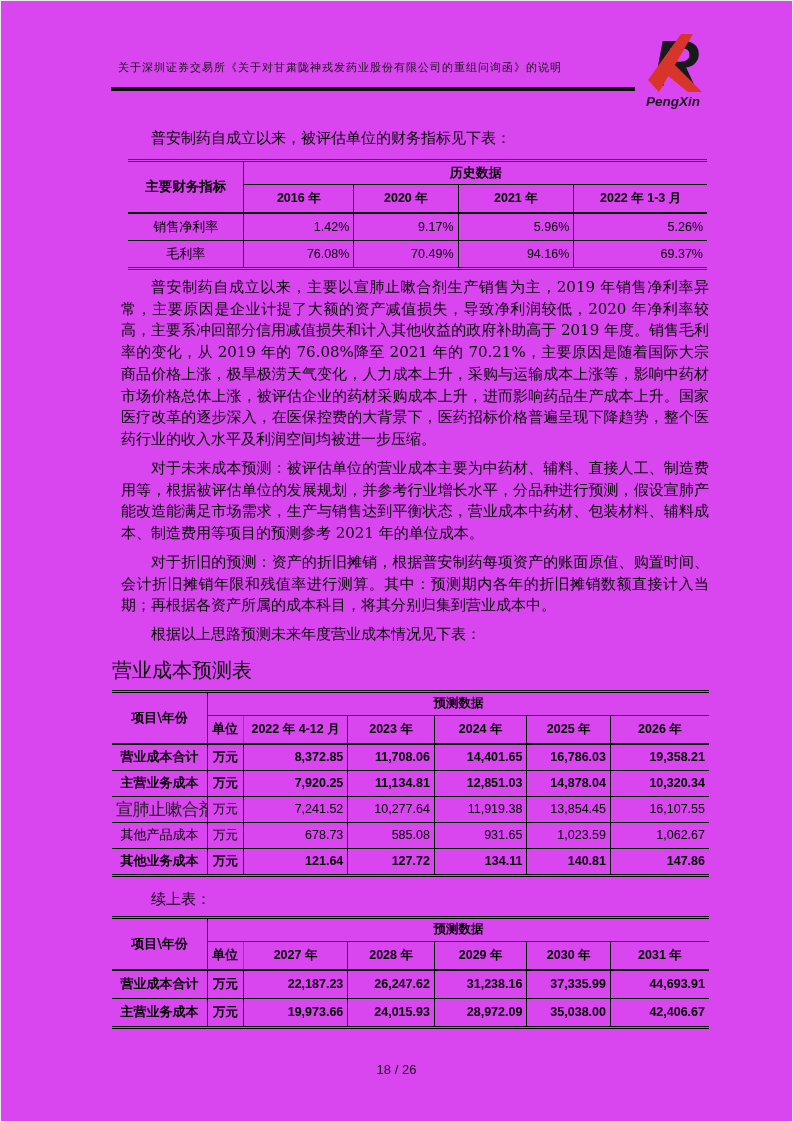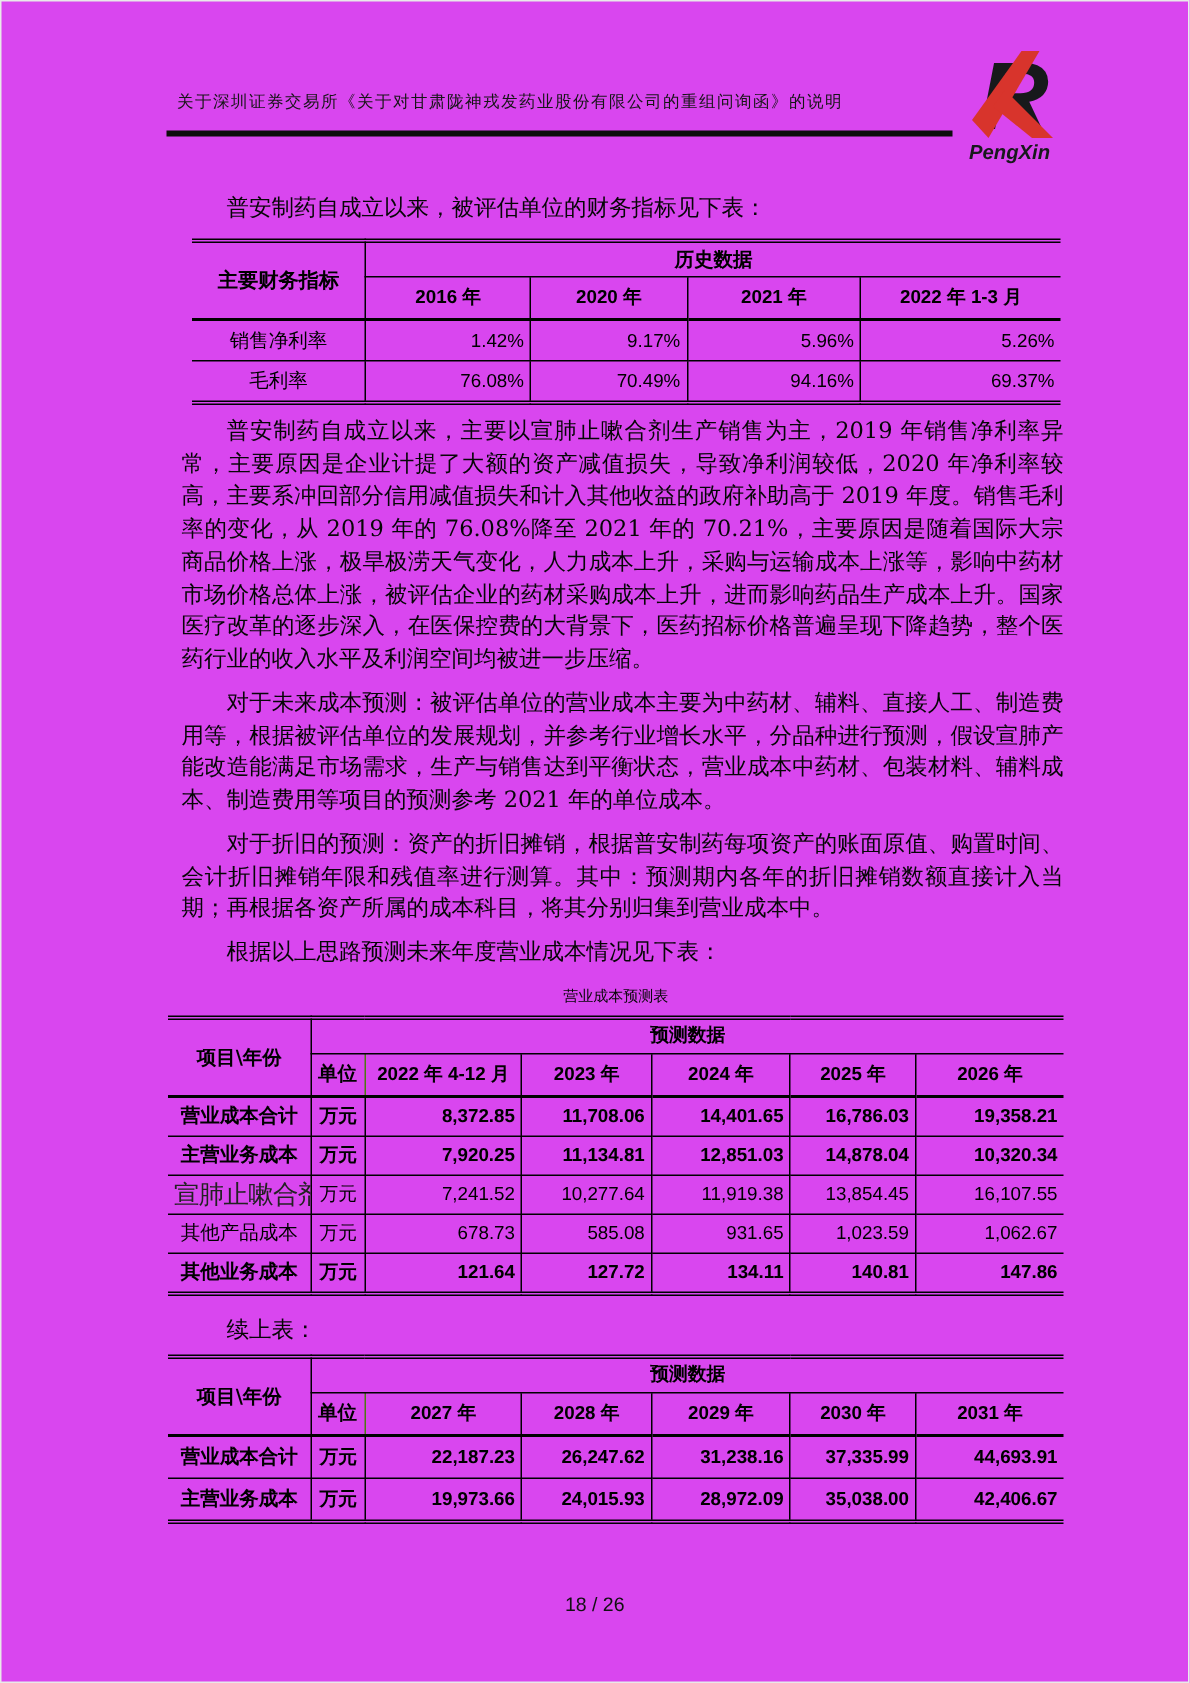--- a/index.html
+++ b/index.html
@@ -54,21 +54,21 @@
   .tf th.yr:not(:last-child) { border-right:1px solid #000; }
   .tf td { height:25px; }
   .t3 td { height:27px; }
   .tf td.cn { border-right:1px solid #000; }
   .tf td.unit { font-size:12.5px; text-align:center; border-right:1px solid #000; }
   .tf td.num:not(:last-child) { border-right:1px solid #000; }
   .tf tr.datarow:not(:last-child) td { border-bottom:1px solid #000; }
   .tf tr.bold td { font-weight:bold; }
   .tf td.longlabel { font-size:17px; letter-spacing:-0.5px; color:#222; }
 
-  .tbl-title { margin:11px 0 6px 0; text-align:center; font-size:10px; color:#060606; }
+  .tbl-title { margin:11px 0 6px 0; font-size:20px; color:#060606; }
   .cont-label { margin:13px 0 7px 0; padding-left:9px; font-size:15px; text-indent:30px; color:#060606; }
 
   
   .footer {
     position:absolute; left:0; right:0; top:1062px; text-align:center;
     font-family:"Liberation Sans",sans-serif; font-size:13px; color:#111;
   }
   .logo-word { font-style:italic; font-weight:bold; }
 </style>
 </head>

